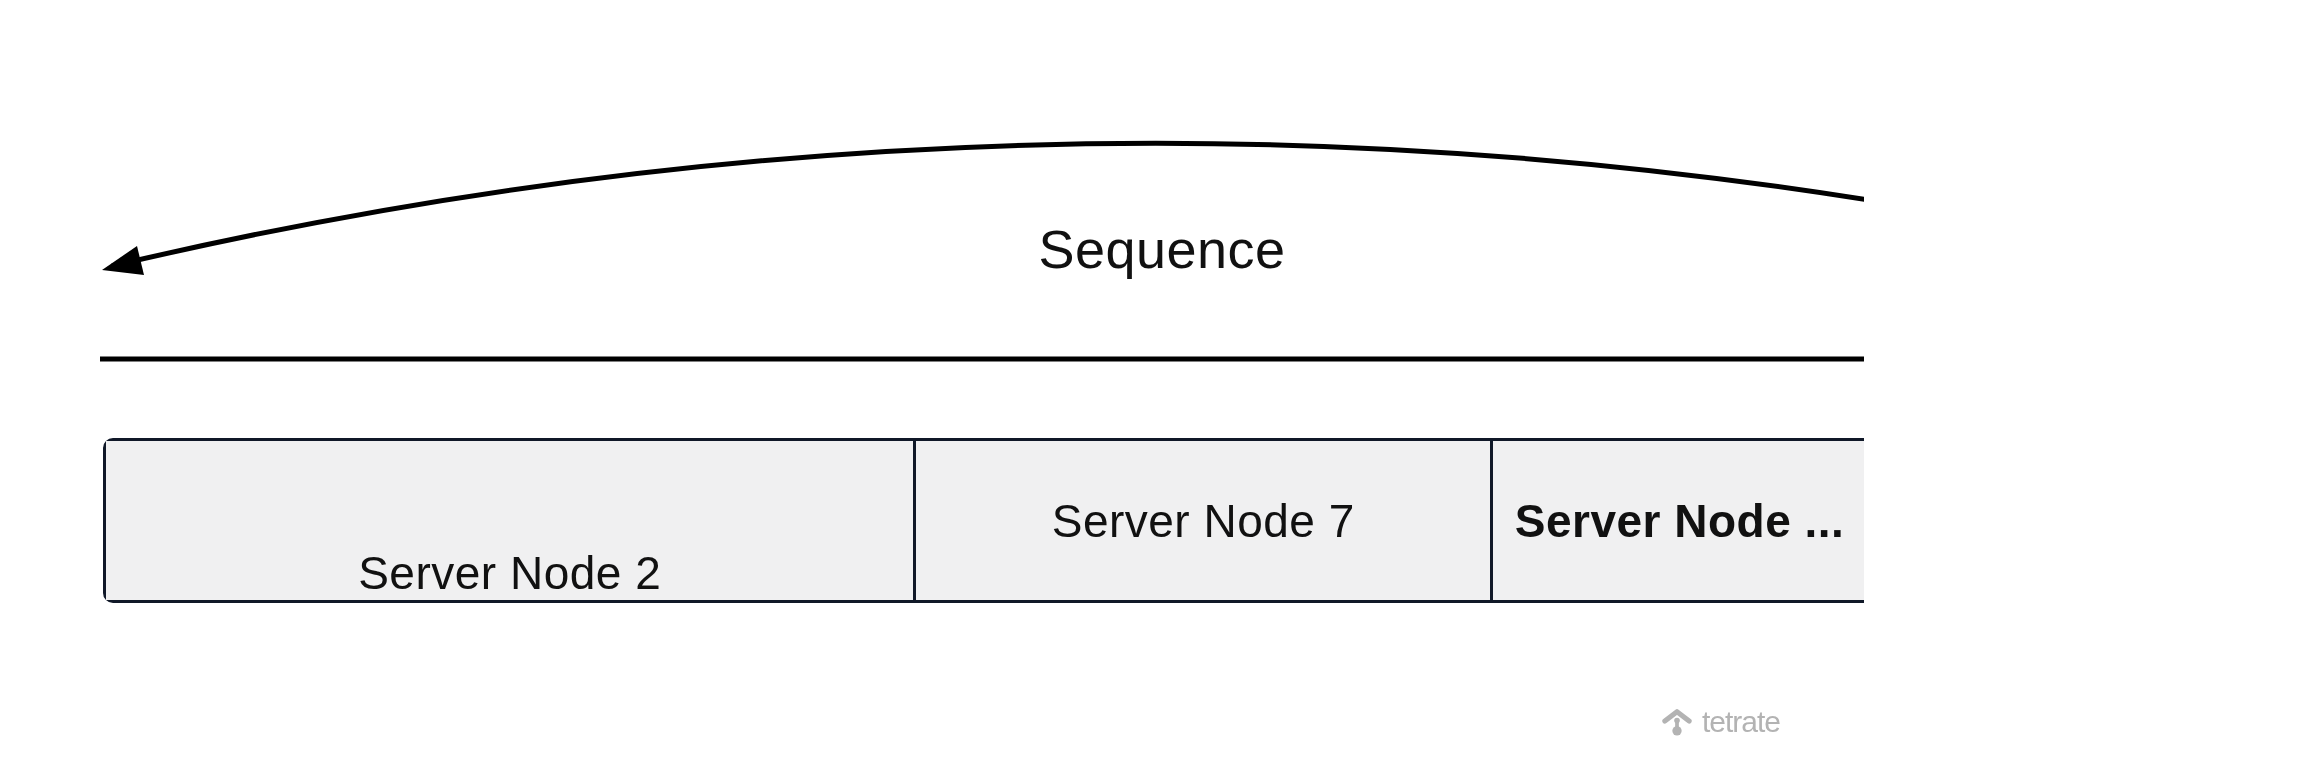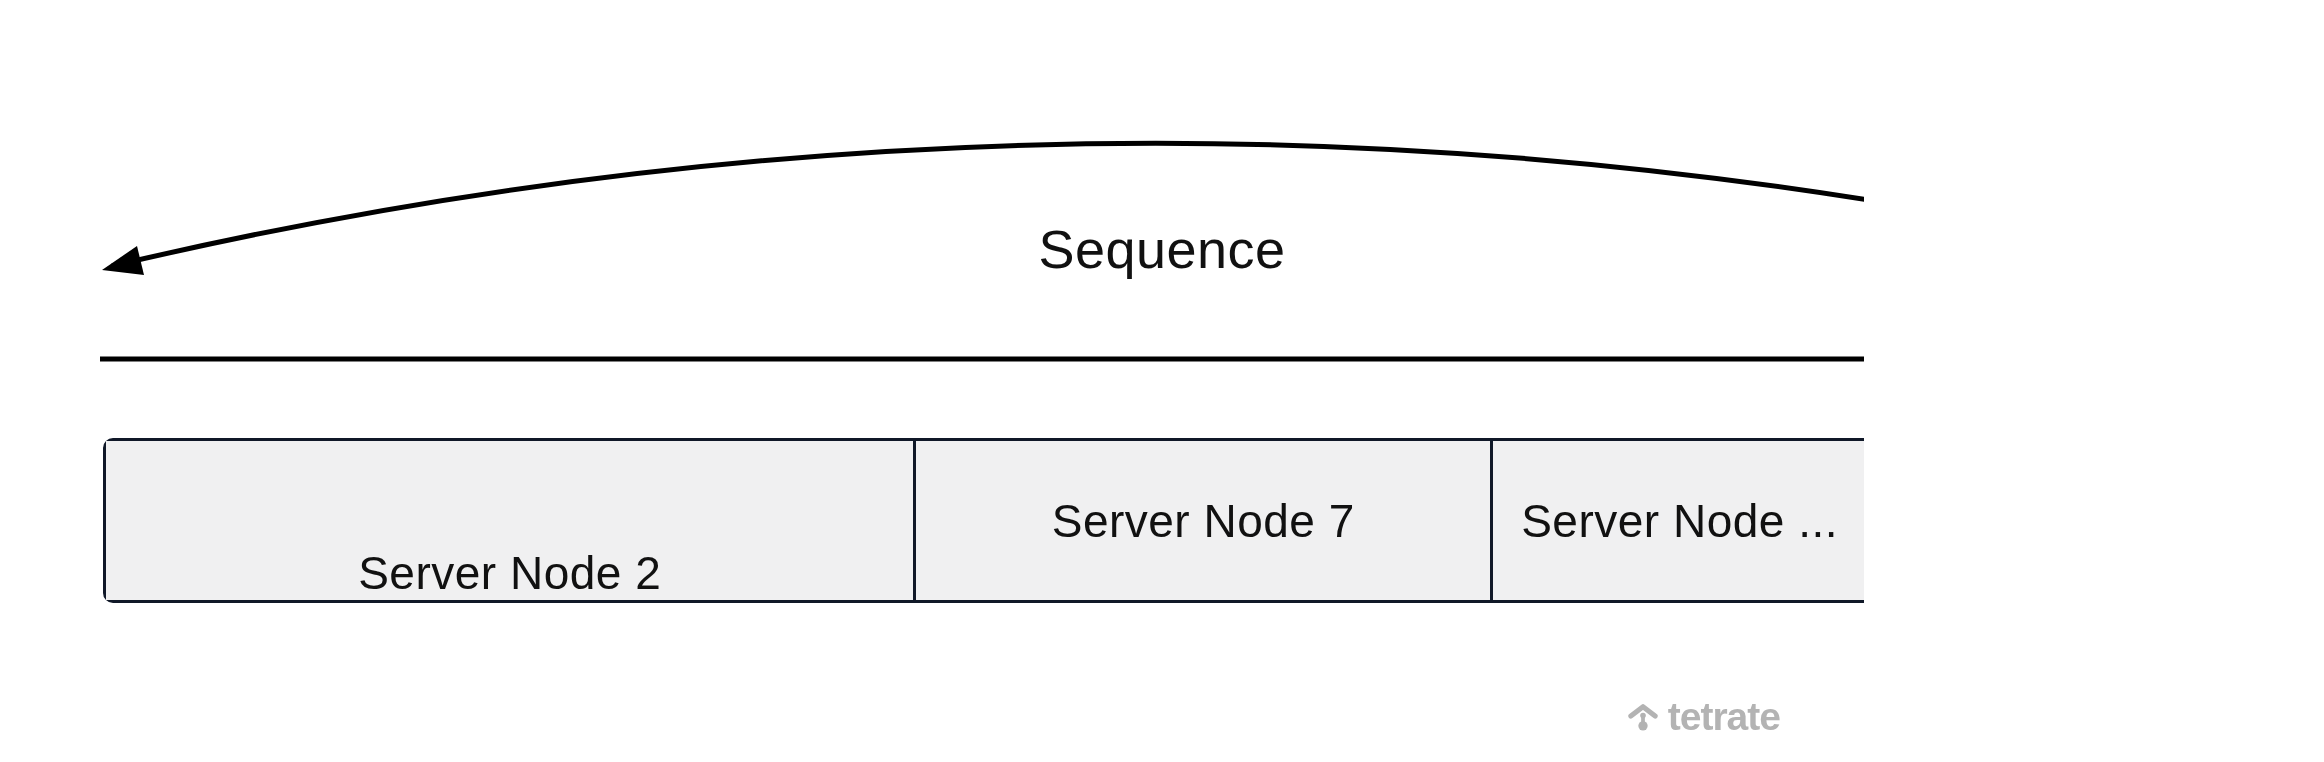--- a/index.html
+++ b/index.html
@@ -71,21 +71,21 @@
     justify-content: center;
     font-size: 46px;
     color: var(--label-text);
     background: var(--node-fill);
     letter-spacing: 0.5px;
   }
   .node + .node { border-left: 3px solid var(--node-border); }
   .node-1 { width: 17.6%; border-radius: 7px 0 0 7px; }
   .node-2 { width: 37.8%; align-items: flex-end; }
   .node-3 { width: 27.0%; }
-  .node-4 { width: 17.6%; border-radius: 0 7px 7px 0; }
+  .node-4 { width: 17.6%; border-radius: 0 7px 7px 0; font-weight: bold; }
 
   .brand {
     position: absolute;
     right: 84px;
     bottom: 32px;
     display: flex;
     align-items: center;
     gap: 9px;
   }
   .brand-icon { display: block; }
@@ -96,22 +96,22 @@
     stroke-linecap: round;
     stroke-linejoin: round;
   }
   .brand-icon .stem {
     stroke: var(--logo);
     stroke-width: 4;
     stroke-linecap: round;
   }
   .brand-icon .dot { fill: var(--logo); }
   .brand-text {
-    font-size: 39px;
-    font-weight: 700;
+    font-size: 30px;
+    font-weight: 400;
     color: var(--logo);
     letter-spacing: -1px;
   }
 </style>
 </head>
 <body>
 
 <div class="canvas">
 
   <svg class="arrows-layer" viewBox="0 0 2324 762" aria-hidden="true">

